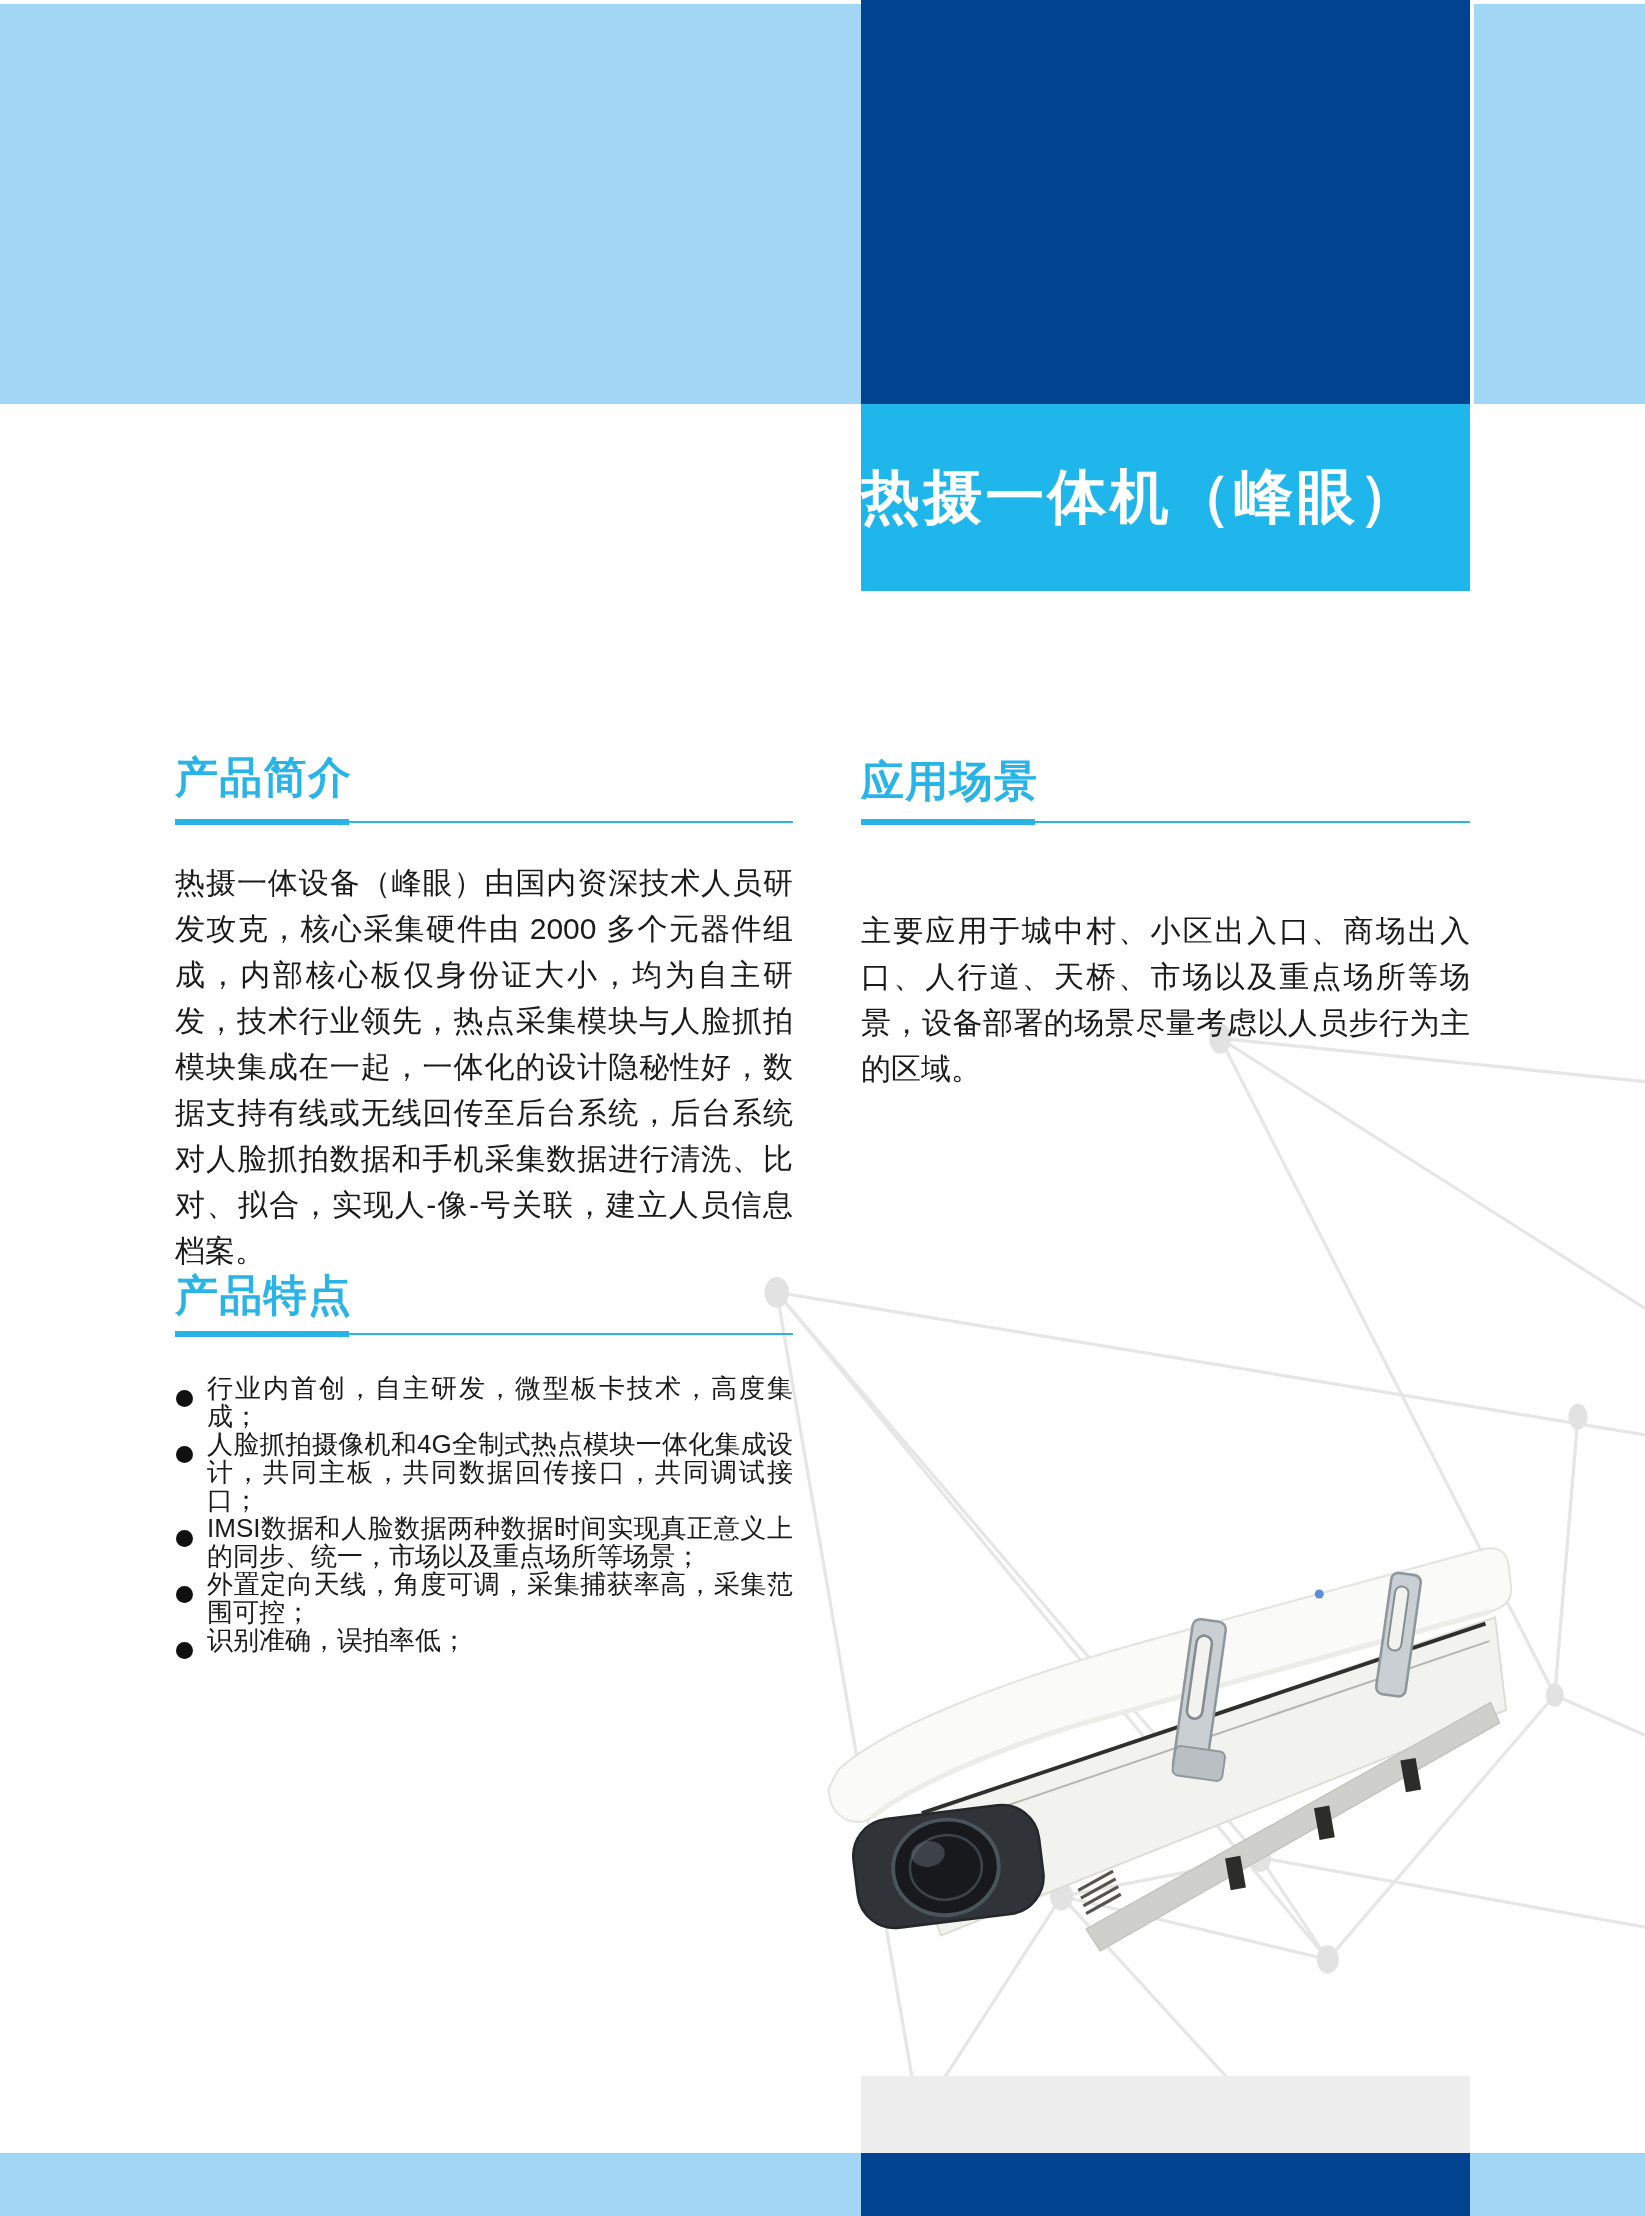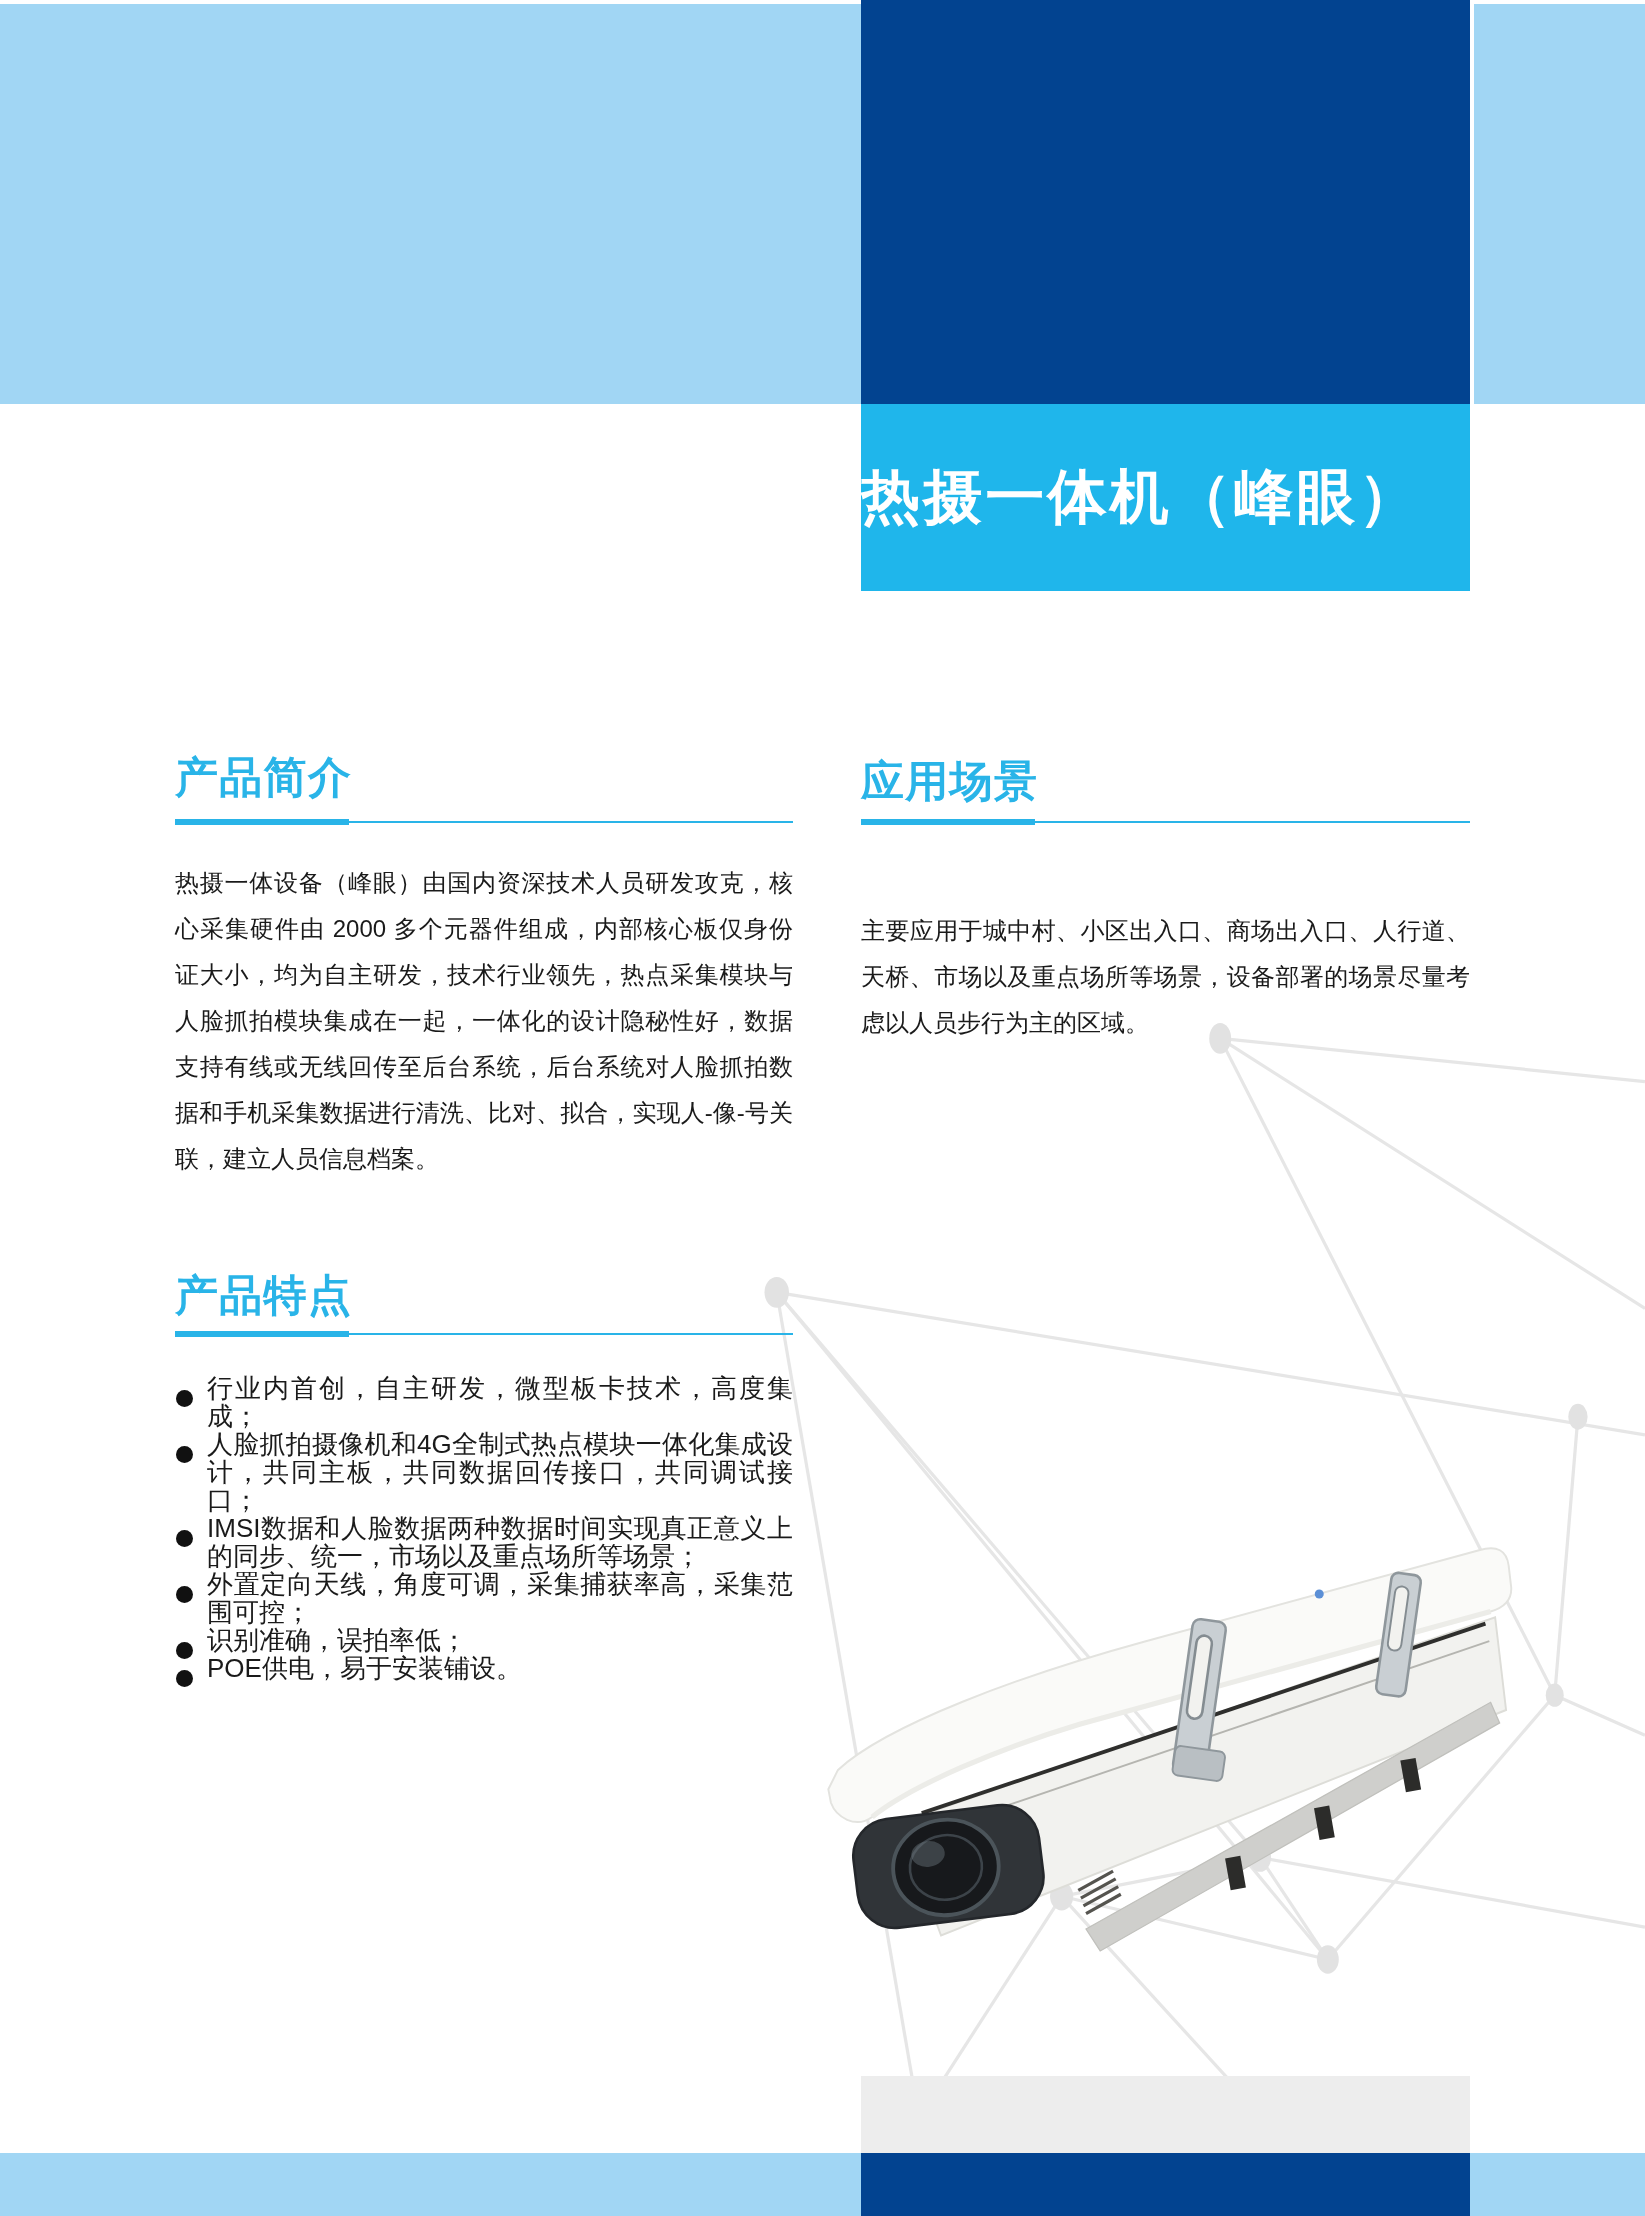--- a/index.html
+++ b/index.html
@@ -41,21 +41,21 @@
   #strip-bottom-right{left:1470px;top:2153px;width:175px;height:63px;background:var(--light-blue);}
   
   .section-heading{
     font-size:43px;font-weight:bold;color:var(--heading-cyan);
     letter-spacing:1.3px;z-index:3;white-space:nowrap;
   }
   .divider{height:6.4px;z-index:3;}
   .divider .thick{position:absolute;left:0;top:0;width:174px;height:6.4px;background:var(--heading-cyan);}
   .divider .thin{position:absolute;left:174px;top:1.9px;right:0;height:2.6px;background:var(--heading-cyan);}
   .body-text{
-    font-size:24px;line-height:46px;text-align:justify;color:var(--ink);z-index:3;
+    font-size:30px;line-height:46px;text-align:justify;color:var(--ink);z-index:3;
   }
   #intro-heading{left:175px;top:749px;}
   #intro-divider{left:175px;top:819px;width:618px;}
   #intro-body{left:175px;top:860px;width:618px;}
   #scenarios-heading{left:861px;top:753px;}
   #scenarios-divider{left:861px;top:819px;width:609px;}
   #scenarios-body{left:861px;top:860px;width:609px;margin-top:48px;}
   #features-heading{left:175px;top:1267px;}
   #features-divider{left:175px;top:1331px;width:618px;}
   #features-list{
@@ -173,20 +173,19 @@
 <div id="features-divider" class="abs divider">
   <span class="thick"></span>
   <span class="thin"></span>
 </div>
 <ul id="features-list" class="abs">
     <li>行业内首创，自主研发，微型板卡技术，高度集成；</li>
     <li>人脸抓拍摄像机和4G全制式热点模块一体化集成设计，共同主板，共同数据回传接口，共同调试接口；</li>
     <li>IMSI数据和人脸数据两种数据时间实现真正意义上的同步、统一，市场以及重点场所等场景；</li>
     <li>外置定向天线，角度可调，采集捕获率高，采集范围可控；</li>
     <li>识别准确，误拍率低；</li>
-    <li>POE供电，易于安装铺设。</li>
   </ul>
 
 <div id="block-bottom-gray" class="abs block"></div>
 <div id="strip-bottom-left" class="abs block"></div>
 <div id="strip-bottom-dark" class="abs block"></div>
 <div id="strip-bottom-right" class="abs block"></div>
 
 
 </body></html>

